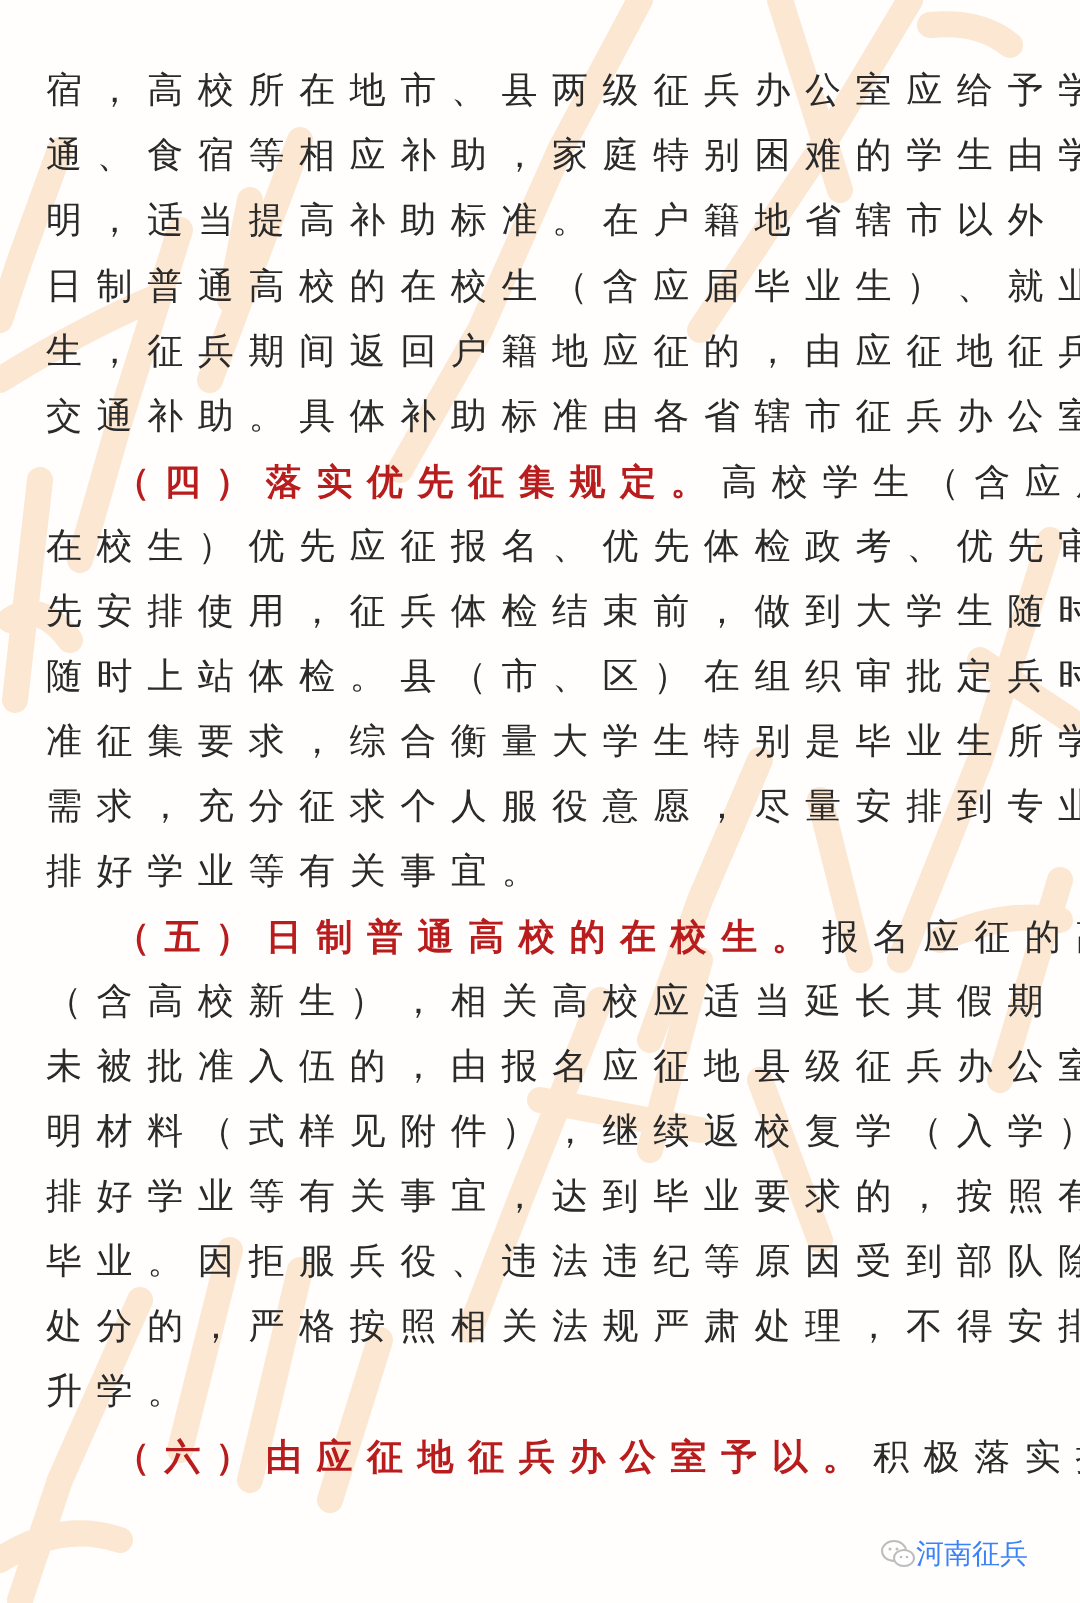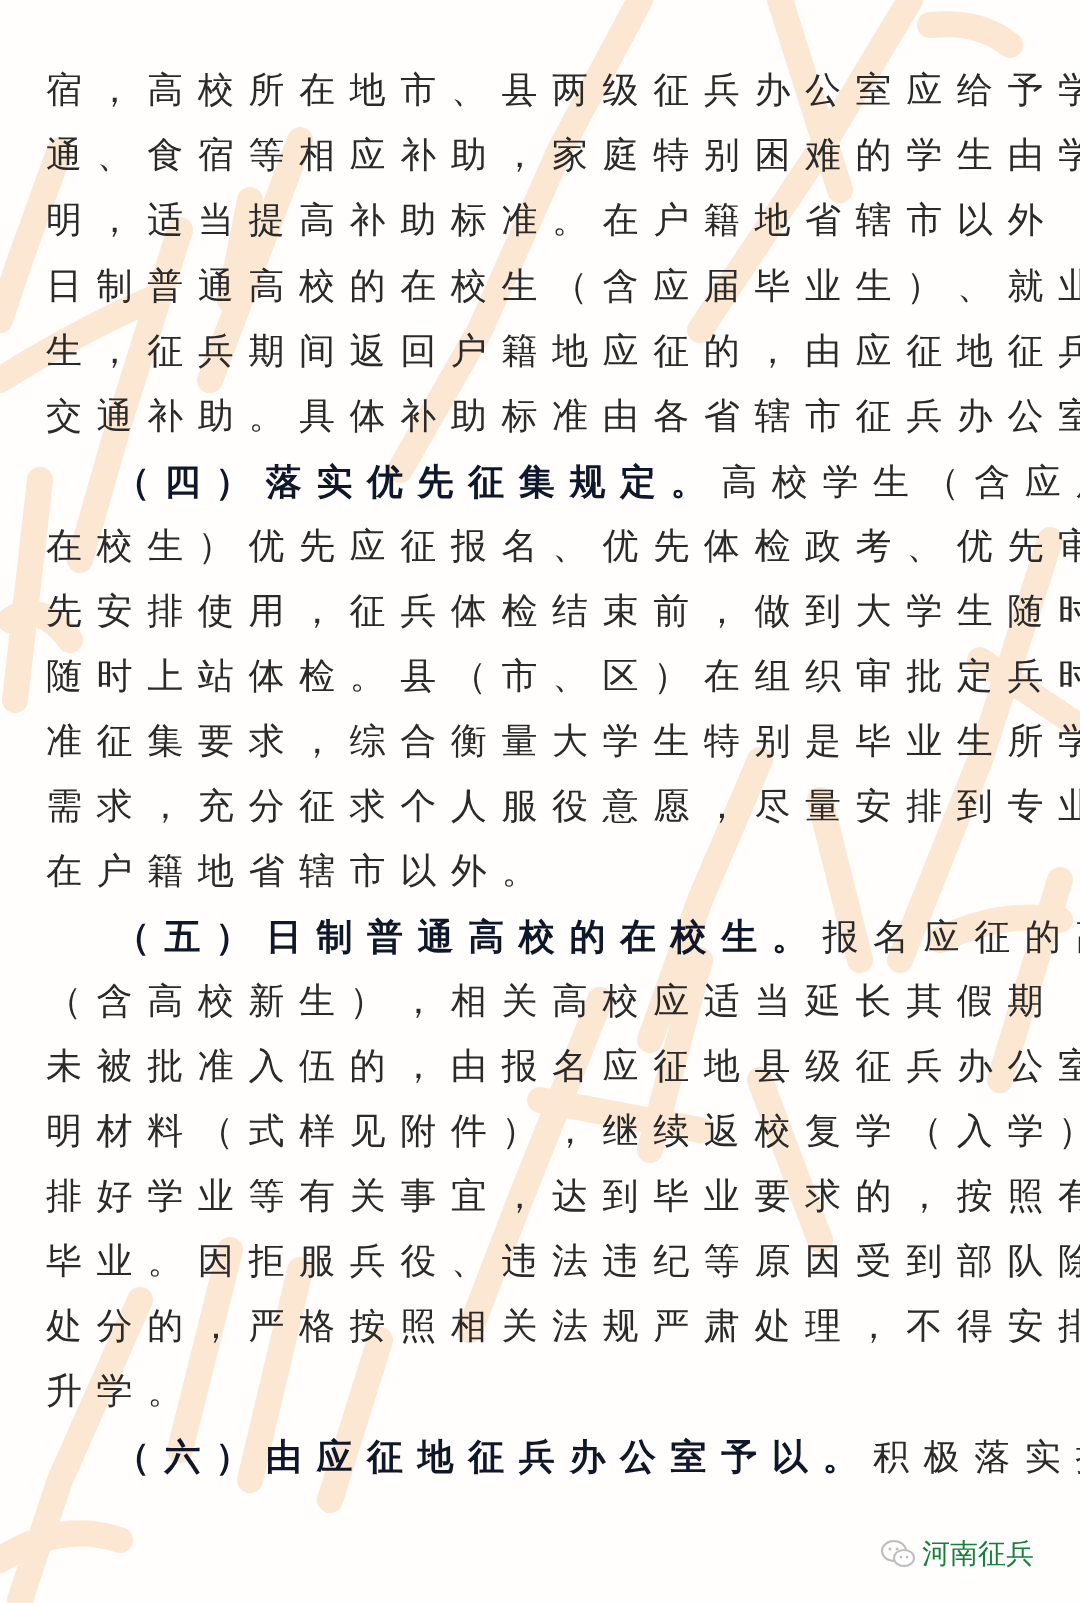--- a/index.html
+++ b/index.html
@@ -10,25 +10,25 @@
     color: #2a2a2a;
   }
   .watermark { position: absolute; inset: 0; pointer-events: none; z-index: 0; }
   .page { position: absolute; left: 0; top: 0; width: 1080px; z-index: 1; }
   .line {
     position: absolute; left: 46px; width: 990px;
     font-size: 36px; line-height: 48px; height: 48px;
     white-space: nowrap; letter-spacing: 14.6px;
   }
   .line.indent { left: 114px; width: 922px; }
-  .bold { font-weight: bold; color: #0f172a; }
+  .bold { font-weight: bold; color: #b91c1c; }
   .logo {
     position: absolute; left: 880px; top: 1535px; z-index: 2;
-    display: flex; align-items: center; gap: 6px;
-    color: #15803d; font-family: Liberation Mono, monospace; font-size: 28px;
+    display: flex; align-items: center; gap: 0;
+    color: #3b82f6; font-family: Liberation Mono, monospace; font-size: 28px;
   }
   .logo svg { width: 36px; height: 30px; }
 </style>
 </head>
 <body>
 
 <svg class="watermark" width="1080" height="1603" viewBox="0 0 1080 1603">
   <g stroke="#fbe3cb" stroke-width="26" fill="none" stroke-linecap="round" opacity="0.85">
 
     <path d="M640 0 L560 150 L480 330 L400 470"></path>
@@ -71,21 +71,21 @@
   <div class="line" style="top:262px">日制普通高校的在校生（含应届毕业生）、就业的往届毕业</div>
   <div class="line" style="top:327px">生，征兵期间返回户籍地应征的，由应征地征兵办公室予以</div>
   <div class="line" style="top:392px">交通补助。具体补助标准由各省辖市征兵办公室确定。</div>
 
   <div class="line indent" style="top:457px"><span class="bold">（四）落实优先征集规定。</span><span>高校学生（含应届毕业生、</span></div>
   <div class="line" style="top:522px">在校生）优先应征报名、优先体检政考、优先审批定兵、优</div>
   <div class="line" style="top:587px">先安排使用，征兵体检结束前，做到大学生随时报名应征、</div>
   <div class="line" style="top:652px">随时上站体检。县（市、区）在组织审批定兵时，要按照精</div>
   <div class="line" style="top:717px">准征集要求，综合衡量大学生特别是毕业生所学专业和部队</div>
   <div class="line" style="top:782px">需求，充分征求个人服役意愿，尽量安排到专业对口岗位，</div>
-  <div class="line" style="top:847px">在户籍地省辖市以外。</div>
+  <div class="line" style="top:847px">排好学业等有关事宜。</div>
 
   <div class="line indent" style="top:912px"><span class="bold">（五）日制普通高校的在校生。</span><span>报名应征的高校学生</span></div>
   <div class="line" style="top:977px">（含高校新生），相关高校应适当延长其假期（报到时间）。</div>
   <div class="line" style="top:1042px">未被批准入伍的，由报名应征地县级征兵办公室出具书面证</div>
   <div class="line" style="top:1107px">明材料（式样见附件），继续返校复学（入学），相关高校安</div>
   <div class="line" style="top:1172px">排好学业等有关事宜，达到毕业要求的，按照有关规定按期</div>
   <div class="line" style="top:1237px">毕业。因拒服兵役、违法违纪等原因受到部队除名以上纪律</div>
   <div class="line" style="top:1302px">处分的，严格按照相关法规严肃处理，不得安排复学入学</div>
   <div class="line" style="top:1367px">升学。</div>
 

